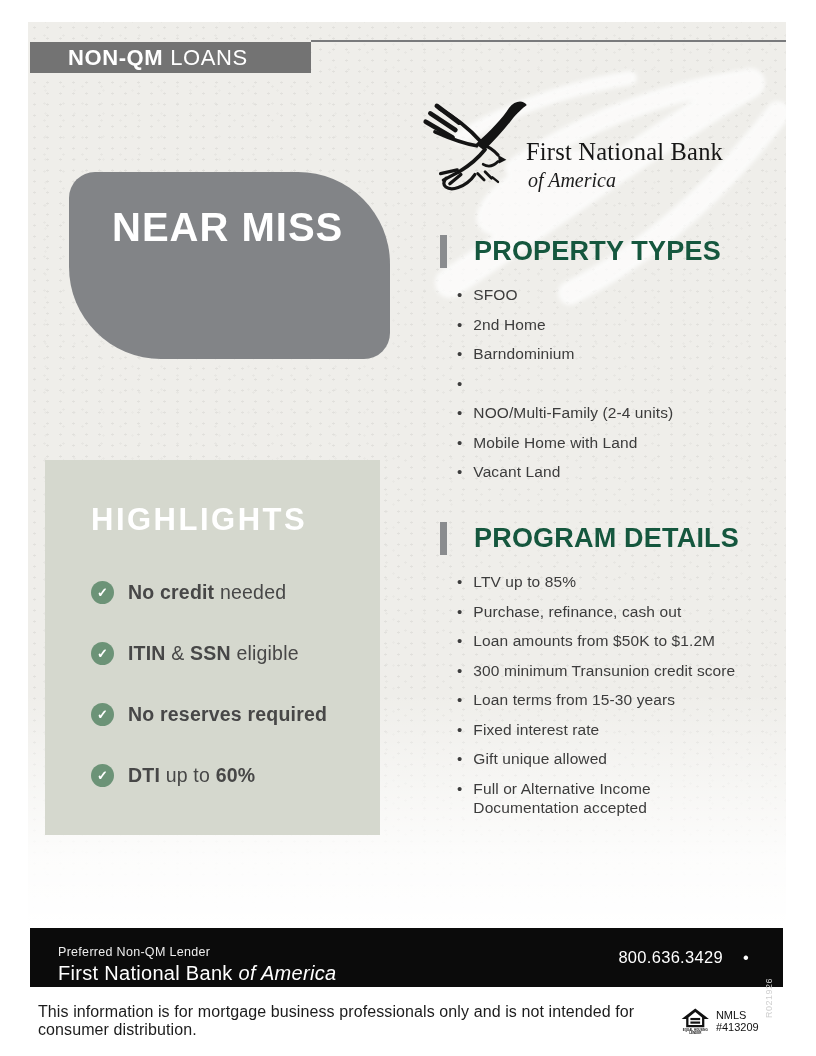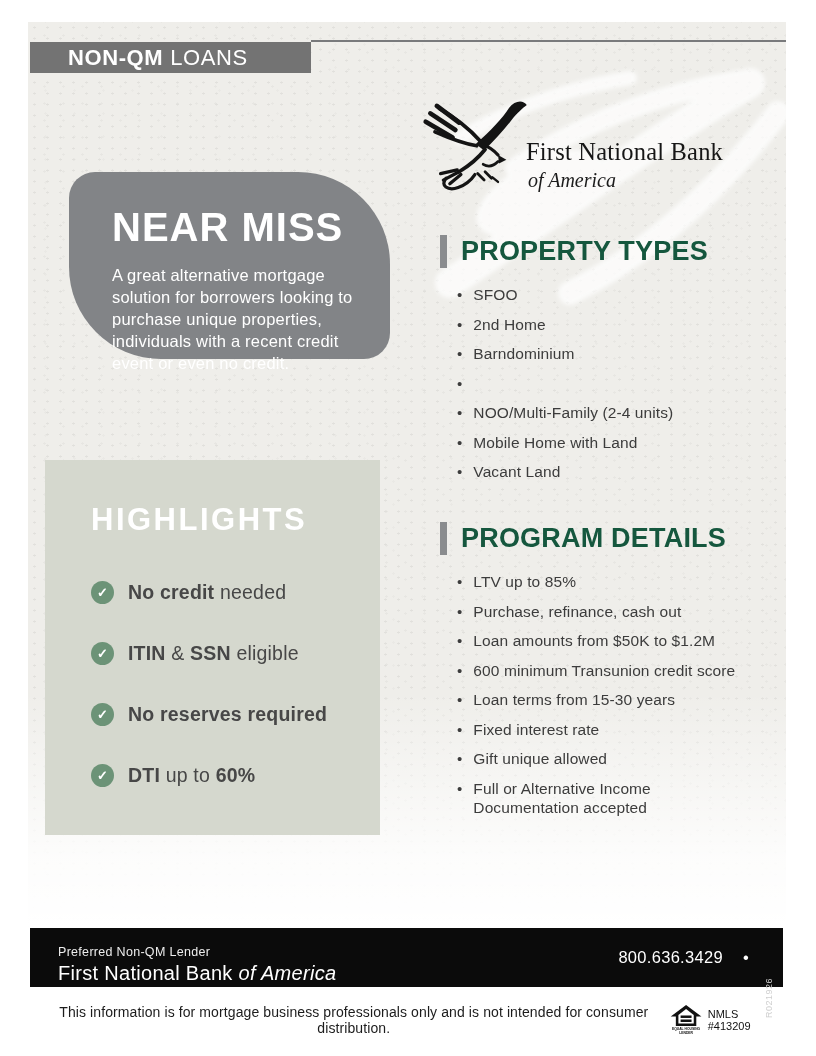--- a/index.html
+++ b/index.html
@@ -37,21 +37,21 @@
   
   .nearmiss{position:absolute;left:45px;top:172px;width:321px;height:187px;background:#828487;
             border-radius:26px 92px 26px 92px;z-index:3;box-sizing:border-box;padding:33px 0 0 43px;margin-left:24px;}
   .nearmiss h2{margin:0;color:#fff;font-size:40px;font-weight:700;letter-spacing:1px;}
   .nearmiss p{margin:15px 0 0 0;width:242px;color:#fff;font-size:16.5px;line-height:1.33;letter-spacing:.2px;}
 
   
   .section{position:absolute;left:440px;width:350px;z-index:3;}
   .sec-props{top:235px;}
   .sec-prog{top:522px;}
-  .sec-head{display:flex;align-items:center;gap:14px;}
+  .sec-head{display:flex;align-items:center;gap:27px;}
   .accent{width:7px;height:33px;background:#8a8c8e;}
   .sec-head h3{margin:0;font-size:27px;font-weight:700;color:#15573E;letter-spacing:.2px;}
   ul.bullets{list-style:none;margin:17px 0 0 17px;padding:0;}
   ul.bullets li{display:flex;gap:11px;font-size:15.5px;color:#3C3C3C;line-height:1.25;margin-bottom:10px;letter-spacing:.1px;}
   ul.bullets .dot{font-size:15px;line-height:1.3;}
   .wrap span.it{display:inline-block;max-width:228px;}
 
   
   .highlights{position:absolute;left:45px;top:460px;width:335px;height:375px;background:#D5D8CE;z-index:3;
               box-sizing:border-box;padding:42px 9px 0 46px;}
@@ -70,21 +70,21 @@
   .f-tag{font-size:12.5px;color:#ededed;letter-spacing:.3px;margin-bottom:3px;margin-top:15px;}
   .f-bank{font-size:20px;letter-spacing:.3px;}
   .f-bank i{font-style:italic;}
   .f-right{font-size:16.5px;letter-spacing:.3px;display:flex;gap:20px;align-items:center;}
   .f-code{position:absolute;right:9px;top:50%;transform:translateY(-50%) ;writing-mode:vertical-rl;
           rotate:180deg;font-size:9px;color:#cfcfcf;letter-spacing:.5px;}
 
   
   .disclaimer{position:absolute;left:38px;top:1003px;width:742px;z-index:3;
               display:flex;justify-content:space-between;align-items:center;}
-  .d-text{font-size:14px;color:#1c1c1c;letter-spacing:.1px;text-align:center;}
+  .d-text{font-size:16px;color:#1c1c1c;letter-spacing:.1px;}
   .d-right{display:flex;align-items:center;gap:6px;}
   .d-nmls{font-size:11px;color:#111;}
 </style>
 </head>
 <body>
 
 <div class="page">
 
   <div class="paper"></div>
 
@@ -128,21 +128,20 @@
       <path d="M92,68 L101,73 L93,77 Z" fill="#141414"></path>
     </svg>
     <div class="logo-text">
       <div class="logo-name">First National Bank</div>
       <div class="logo-sub">of America</div>
     </div>
   </div>
 
   <div class="nearmiss">
     <h2>NEAR MISS</h2>
-    <p>A great alternative mortgage solution for borrowers looking to purchase unique properties, individuals with a recent credit event or even no credit.</p>
   </div>
 
   <div class="section sec-props">
     <div class="sec-head">
       <div class="accent"></div>
       <h3>PROPERTY TYPES</h3>
     </div>
     <ul class="bullets">
       <li>
           <span class="dot">•</span>
@@ -209,21 +208,21 @@
       <li>
           <span class="dot">•</span>
           <span class="it">Purchase, refinance, cash out</span>
         </li>
       <li>
           <span class="dot">•</span>
           <span class="it">Loan amounts from $50K to $1.2M</span>
         </li>
       <li>
           <span class="dot">•</span>
-          <span class="it">600 minimum Transunion credit score</span>
+          <span class="it">300 minimum Transunion credit score</span>
         </li>
       <li>
           <span class="dot">•</span>
           <span class="it">Loan terms from 15-30 years</span>
         </li>
       <li>
           <span class="dot">•</span>
           <span class="it">Fixed interest rate</span>
         </li>
       <li>

